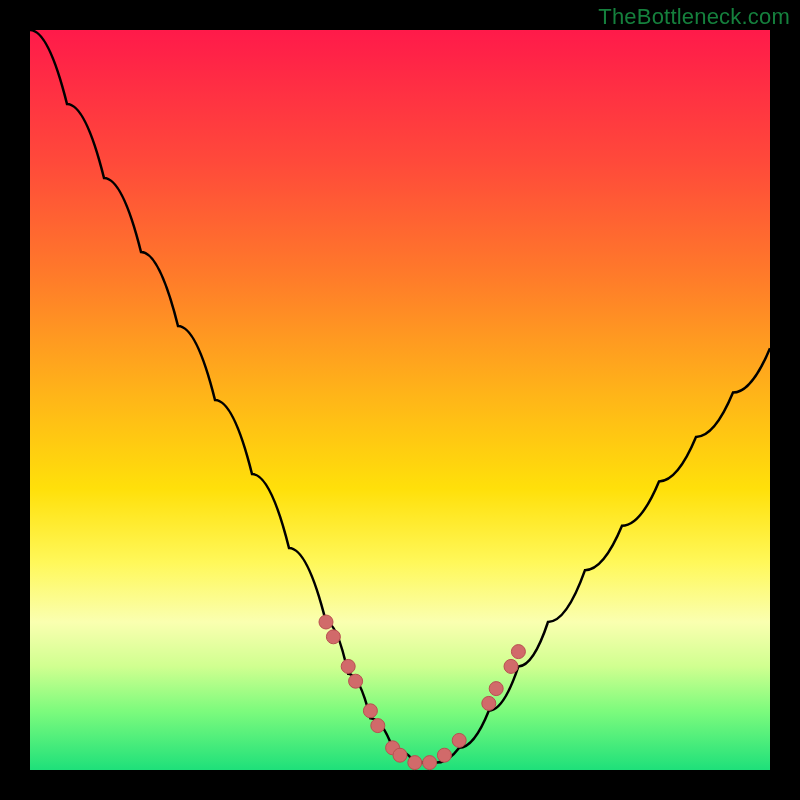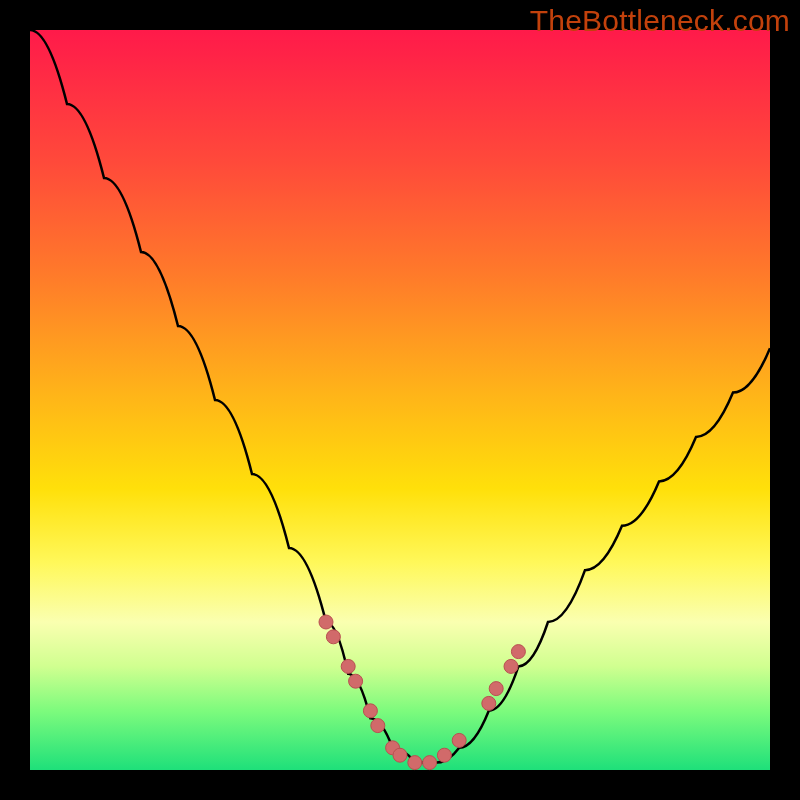--- a/index.html
+++ b/index.html
@@ -32,22 +32,22 @@
       #fff85a 72%,
       #faffb0 80%,
       #d0ff90 86%,
       #7dfb7d 92%,
       #1ee07a 100%);
   }
   .watermark {
     position: absolute;
     top: 4px;
     right: 10px;
-    color: #c2410c;
-    font-size: 30px;
+    color: #15803d;
+    font-size: 22px;
     font-weight: 500;
     letter-spacing: 0.2px;
     user-select: none;
   }
   svg.curve {
     position: absolute;
     left: 0;
     top: 0;
     width: 740px;
     height: 740px;

